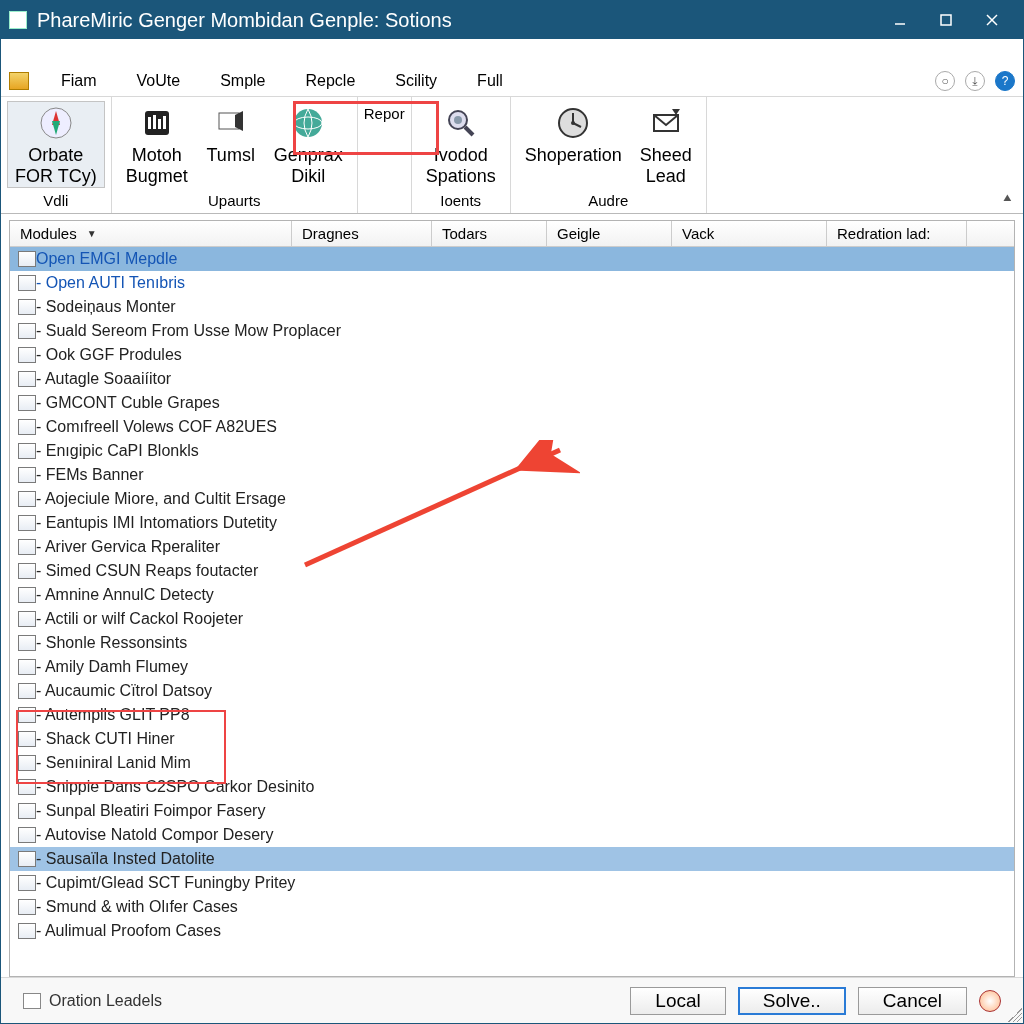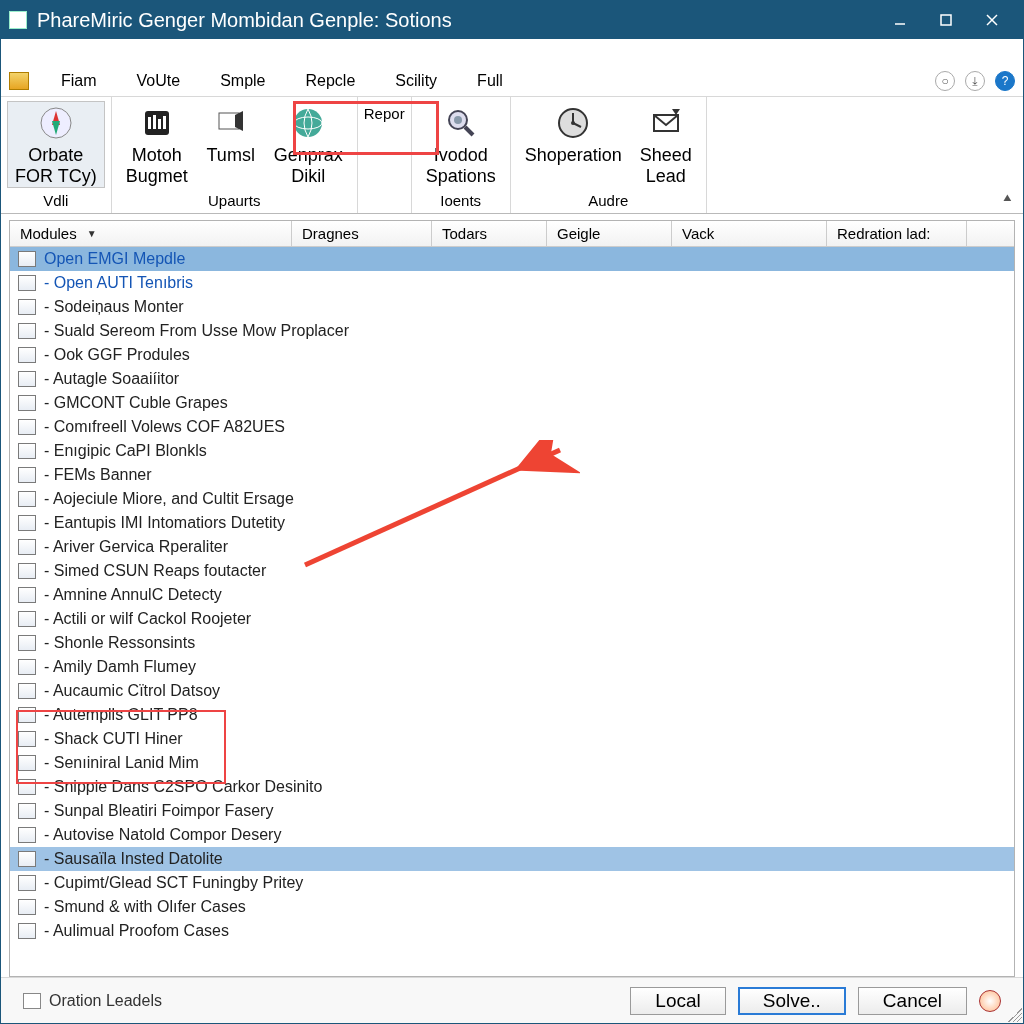--- a/index.html
+++ b/index.html
@@ -29,21 +29,21 @@
 .ribbon .group .cap { font-size:15px; color:#000000; padding:4px 0 2px; }
 .ribbon .highlight-box { position:absolute; border:3px solid #e44; pointer-events:none; }
 .ribbon .collapse-btn { position:absolute; right:10px; bottom:6px; font-size:14px; color:#555; cursor:pointer;}
 
 .content { flex:1; display:flex; flex-direction:column; padding:6px 8px 0; overflow:hidden; }
 .list-wrap { flex:1; border:1px solid #b3b3b3; display:flex; flex-direction:column; overflow:hidden; position:relative; }
 .cols { display:flex; height:26px; background:linear-gradient(#fff,#f2f2f2); border-bottom:1px solid #ccc; font-size:15px; }
 .cols .col { padding:3px 10px; border-right:1px solid #ccc; display:flex; align-items:center; gap:6px;}
 .cols .col .chev { font-size:10px; color:#333; margin-left:4px;}
 .rows { flex:1; overflow-y:scroll; position:relative; }
-.row { height:24px; display:flex; align-items:center; padding:0 8px; font-size:16px; color:#222; gap:8px; cursor:pointer; }
+.row { height:24px; display:flex; align-items:center; padding:0 8px; font-size:16px; color:#222; cursor:pointer; }
 .row .ricon { width:18px; height:16px; border:1px solid #7a7a7a; background:linear-gradient(#fff,#e8edf4); display:inline-block; flex-shrink:0;}
 .row.sel-dark { background:#8bb7de; }
 .row.sel-light { background:#9fc3e5; }
 .row.link { color:#1455b5; }
 .rows::-webkit-scrollbar { width:18px; }
 .rows::-webkit-scrollbar-track { background:#f0f0f0; border-left:1px solid #ccc;}
 .rows::-webkit-scrollbar-thumb { background:#c7c7c7; border:1px solid #a8a8a8;}
 .red-box { position:absolute; border:2px solid #e44; pointer-events:none; }
 
 .footer { height:46px; border-top:1px solid #d8d8d8; display:flex; align-items:center; padding:0 22px; gap:12px; background:#f8f8f8; }

